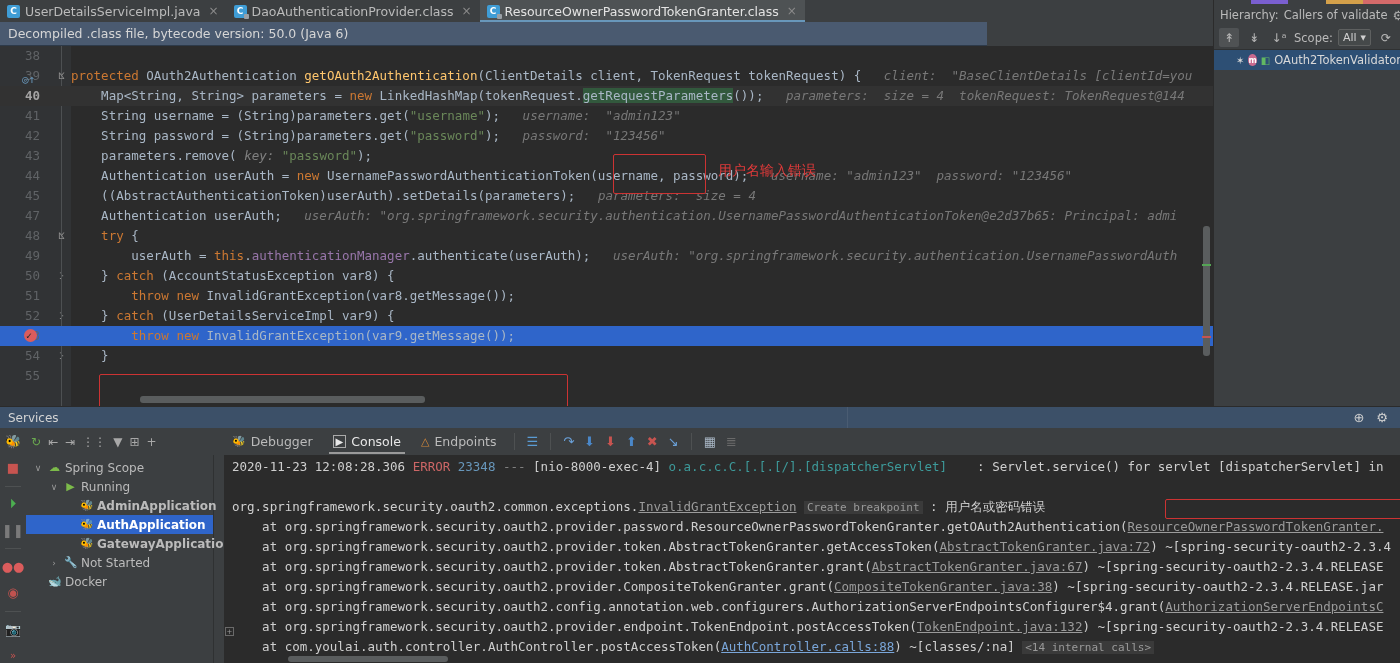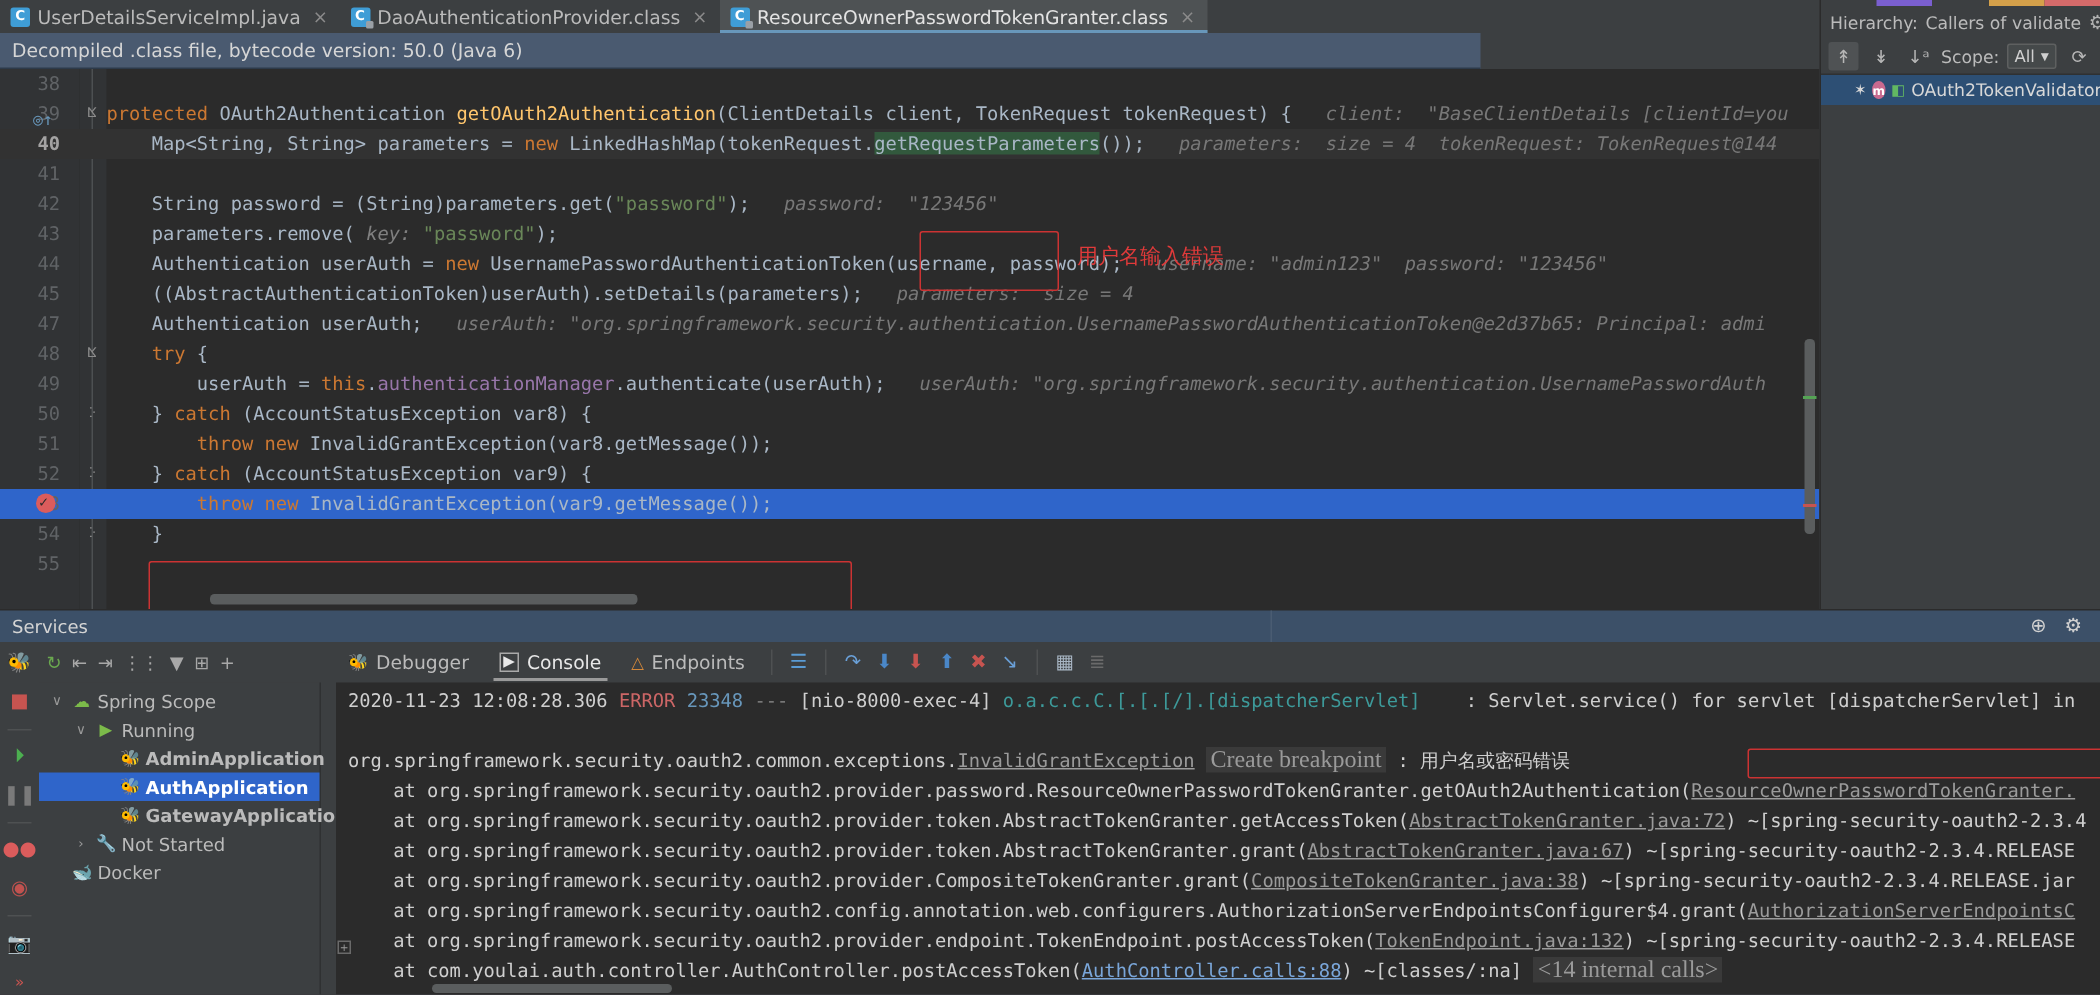--- a/index.html
+++ b/index.html
@@ -248,21 +248,21 @@
     height: 20px; line-height: 20px; white-space: pre;
     font-family: "DejaVu Sans Mono", monospace; font-size: 12.5px;
     color: #bbbbbb; padding-left: 8px;
   }
   .c-err { color: #cc6666; }
   .c-num { color: #6897bb; }
   .c-teal { color: #3d9a9a; }
   .c-link { color: #7aa6d9; text-decoration: underline; }
   .c-link-g { color: #9b9b9b; text-decoration: underline; }
   .c-dim { color: #808080; }
-  .c-cb { color: #9a9a9a; background: #3a3a3a; padding: 0 3px; font-size: 16px; font-family: Liberation Serif, serif; }
+  .c-cb { color: #9a9a9a; background: #3a3a3a; padding: 0 3px; font-size: 11px; }
   .c-cn { color: #cfcfcf; }
   .red-box-trace {
     position: absolute; left: 941px; top: 44px; width: 459px; height: 20px;
     border: 1.6px solid #cc3333; border-radius: 2px; pointer-events: none;
   }
   .con-hsb {
     position: absolute; left: 64px; bottom: 1px; width: 160px; height: 6px;
     background: #5a5d5e; border-radius: 3px;
   }
   .collapse-mark {
@@ -299,31 +299,31 @@
   </div>
 
   <div class="editor">
     <div class="gutter"></div>
     <div class="foldstrip"></div>
     <div class="foldline"></div>
     <div id="code-rows">
         <div class="row"><span class="lnum">38</span><span class="code"></span></div>
         <div class="row"><span class="lnum">39</span><span class="gut-icon">◎↑</span><span class="fold-mark">ⴿ</span><span class="code"><span class="kw">protected</span> <span class="ident">OAuth2Authentication</span> <span class="fn">getOAuth2Authentication</span>(<span class="ident">ClientDetails client</span>, <span class="ident">TokenRequest tokenRequest</span>) {   <span class="inline-val">client:  "BaseClientDetails [clientId=you</span></span></div>
         <div class="row curline"><span class="lnum cur">40</span><span class="code">    <span class="ident">Map&lt;String, String&gt; parameters</span> = <span class="kw">new</span> <span class="ident">LinkedHashMap</span>(<span class="ident">tokenRequest</span>.<span class="srch">getRequestParameters</span>());   <span class="inline-val">parameters:  size = 4</span>  <span class="inline-val">tokenRequest: TokenRequest@144</span></span></div>
-        <div class="row"><span class="lnum">41</span></div>
+        <div class="row"><span class="lnum">41</span><span class="code">    <span class="ident">String username</span> = (<span class="ident">String</span>)<span class="ident">parameters</span>.<span class="ident">get</span>(<span class="str">"username"</span>);   <span class="inline-val">username:</span>  <span class="inline-val">"admin123"</span></span></div>
         <div class="row"><span class="lnum">42</span><span class="code">    <span class="ident">String password</span> = (<span class="ident">String</span>)<span class="ident">parameters</span>.<span class="ident">get</span>(<span class="str">"password"</span>);   <span class="inline-val">password:</span>  <span class="inline-val">"123456"</span></span></div>
         <div class="row"><span class="lnum">43</span><span class="code">    <span class="ident">parameters</span>.<span class="ident">remove</span>( <span class="param-hint">key:</span> <span class="str">"password"</span>);</span></div>
         <div class="row"><span class="lnum">44</span><span class="code">    <span class="ident">Authentication userAuth</span> = <span class="kw">new</span> <span class="ident">UsernamePasswordAuthenticationToken</span>(<span class="ident">username</span>, <span class="ident">password</span>);   <span class="inline-val">username: "admin123"</span>  <span class="inline-val">password: "123456"</span></span></div>
         <div class="row"><span class="lnum">45</span><span class="code">    ((<span class="ident">AbstractAuthenticationToken</span>)<span class="ident">userAuth</span>).<span class="ident">setDetails</span>(<span class="ident">parameters</span>);   <span class="inline-val">parameters:  size = 4</span></span></div>
         <div class="row"><span class="lnum">47</span><span class="code">    <span class="ident">Authentication userAuth</span>;   <span class="inline-val">userAuth: "org.springframework.security.authentication.UsernamePasswordAuthenticationToken@e2d37b65: Principal: admi</span></span></div>
         <div class="row"><span class="lnum">48</span><span class="fold-mark">ⴿ</span><span class="code">    <span class="kw">try</span> {</span></div>
         <div class="row"><span class="lnum">49</span><span class="code">        <span class="ident">userAuth</span> = <span class="kw">this</span>.<span class="fld">authenticationManager</span>.<span class="ident">authenticate</span>(<span class="ident">userAuth</span>);   <span class="inline-val">userAuth: "org.springframework.security.authentication.UsernamePasswordAuth</span></span></div>
         <div class="row"><span class="lnum">50</span><span class="fold-mark">ⴾ</span><span class="code">    } <span class="kw">catch</span> (<span class="ident">AccountStatusException var8</span>) {</span></div>
         <div class="row"><span class="lnum">51</span><span class="code">        <span class="kw">throw</span> <span class="kw">new</span> <span class="ident">InvalidGrantException</span>(<span class="ident">var8</span>.<span class="ident">getMessage</span>());</span></div>
-        <div class="row"><span class="lnum">52</span><span class="fold-mark">ⴾ</span><span class="code">    } <span class="kw">catch</span> (<span class="ident">AccountStatusException var9</span>) {</span></div>
+        <div class="row"><span class="lnum">52</span><span class="fold-mark">ⴾ</span><span class="code">    } <span class="kw">catch</span> (<span class="ident">UserDetailsServiceImpl var9</span>) {</span></div>
         <div class="row exec"><span class="lnum">53</span><span class="breakpoint"></span><span class="code">        <span class="kw">throw</span> <span class="kw">new</span> <span class="ident">InvalidGrantException</span>(<span class="ident">var9</span>.<span class="ident">getMessage</span>());</span></div>
         <div class="row"><span class="lnum">54</span><span class="fold-mark">ⴾ</span><span class="code">    }</span></div>
         <div class="row"><span class="lnum">55</span><span class="code"></span></div>
       </div>
 
     <div class="red-box-values"></div>
     <div class="red-note">用户名输入错误</div>
     <div class="red-box-catch"></div>
 
     <div class="editor-vsb"></div>

